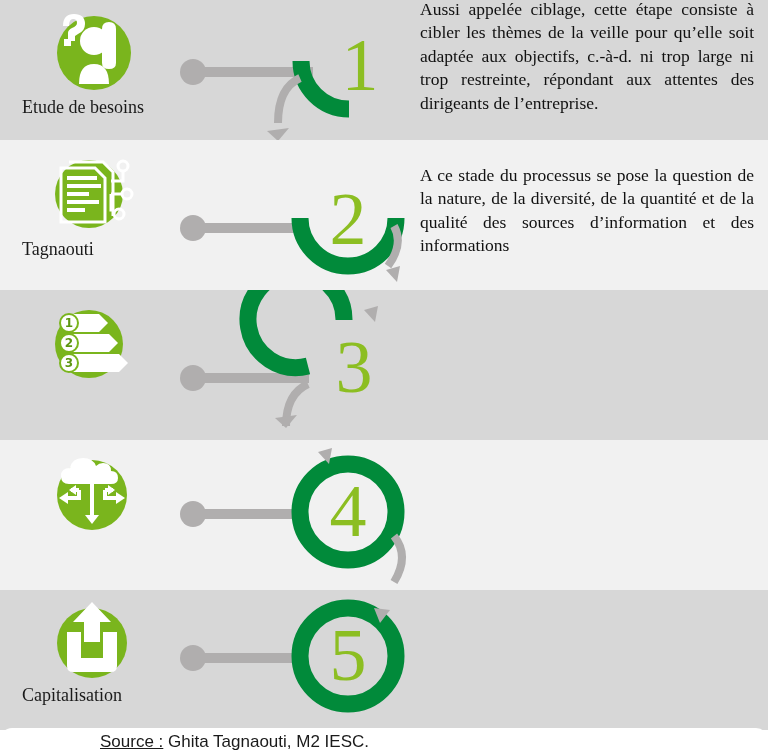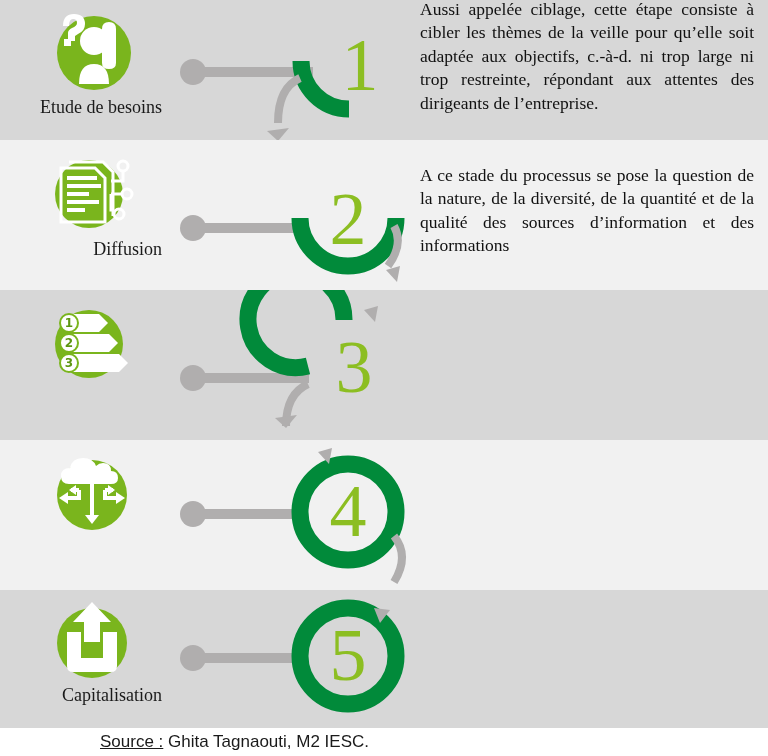--- a/index.html
+++ b/index.html
@@ -24,21 +24,21 @@
     display: block;
   }
   .step-row.shade-dark { background: #d7d7d7; }
   .step-row.shade-light { background: #f1f1f1; }
 
   
   .icon-cell {
     position: absolute;
     left: 22px;
     width: 140px;
-    text-align: right;
+    text-align: left;
   }
   .icon-badge {
     width: 86px;
     height: 86px;
     margin: 0 auto;
     position: relative;
   }
   .icon-badge svg { display: block; width: 86px; height: 86px; }
   .icon-label {
     margin-top: 4px;
@@ -87,20 +87,21 @@
   
   .footer {
     position: absolute;
     left: 0;
     bottom: 0;
     width: 768px;
     height: 28px;
     background: #ffffff;
     display: flex;
     align-items: center;
+    border-radius: 12px;
   }
   .footer-text {
     margin-left: 100px;
     font-family: "Liberation Sans", "DejaVu Sans", sans-serif;
     font-size: 17px;
     color: #1a1a1a;
     white-space: nowrap;
   }
   .footer-label { text-decoration: underline; }
 </style>
@@ -163,21 +164,21 @@
           <g stroke="#ffffff" stroke-width="3" fill="none">
             <circle cx="74" cy="16" r="5"></circle>
             <circle cx="78" cy="44" r="5"></circle>
             <circle cx="70" cy="64" r="5"></circle>
             <path d="M74 21 v10 h-12"></path>
             <path d="M62 44 h11"></path>
             <path d="M62 44 v16 h3"></path>
           </g>
         </svg>
       </div>
-      <div class="icon-label">Diffusion</div>
+      <div class="icon-label">Tagnaouti</div>
     </div>
 
     <div class="connector" style="top:0px;">
       <svg width="240" height="150" viewBox="0 0 240 150" xmlns="http://www.w3.org/2000/svg">
         <circle cx="15" cy="88" r="13" fill="#b0aeae"></circle>
         <rect x="15" y="83" width="110" height="10" fill="#b0aeae"></rect>
 
         <path d="M 122 78 A 48 48 0 0 0 218 78" fill="none" stroke="#018a3a" stroke-width="17"></path>
 
         <path d="M 216 86 q 10 18 -6 40" fill="none" stroke="#b0aeae" stroke-width="8"></path>

